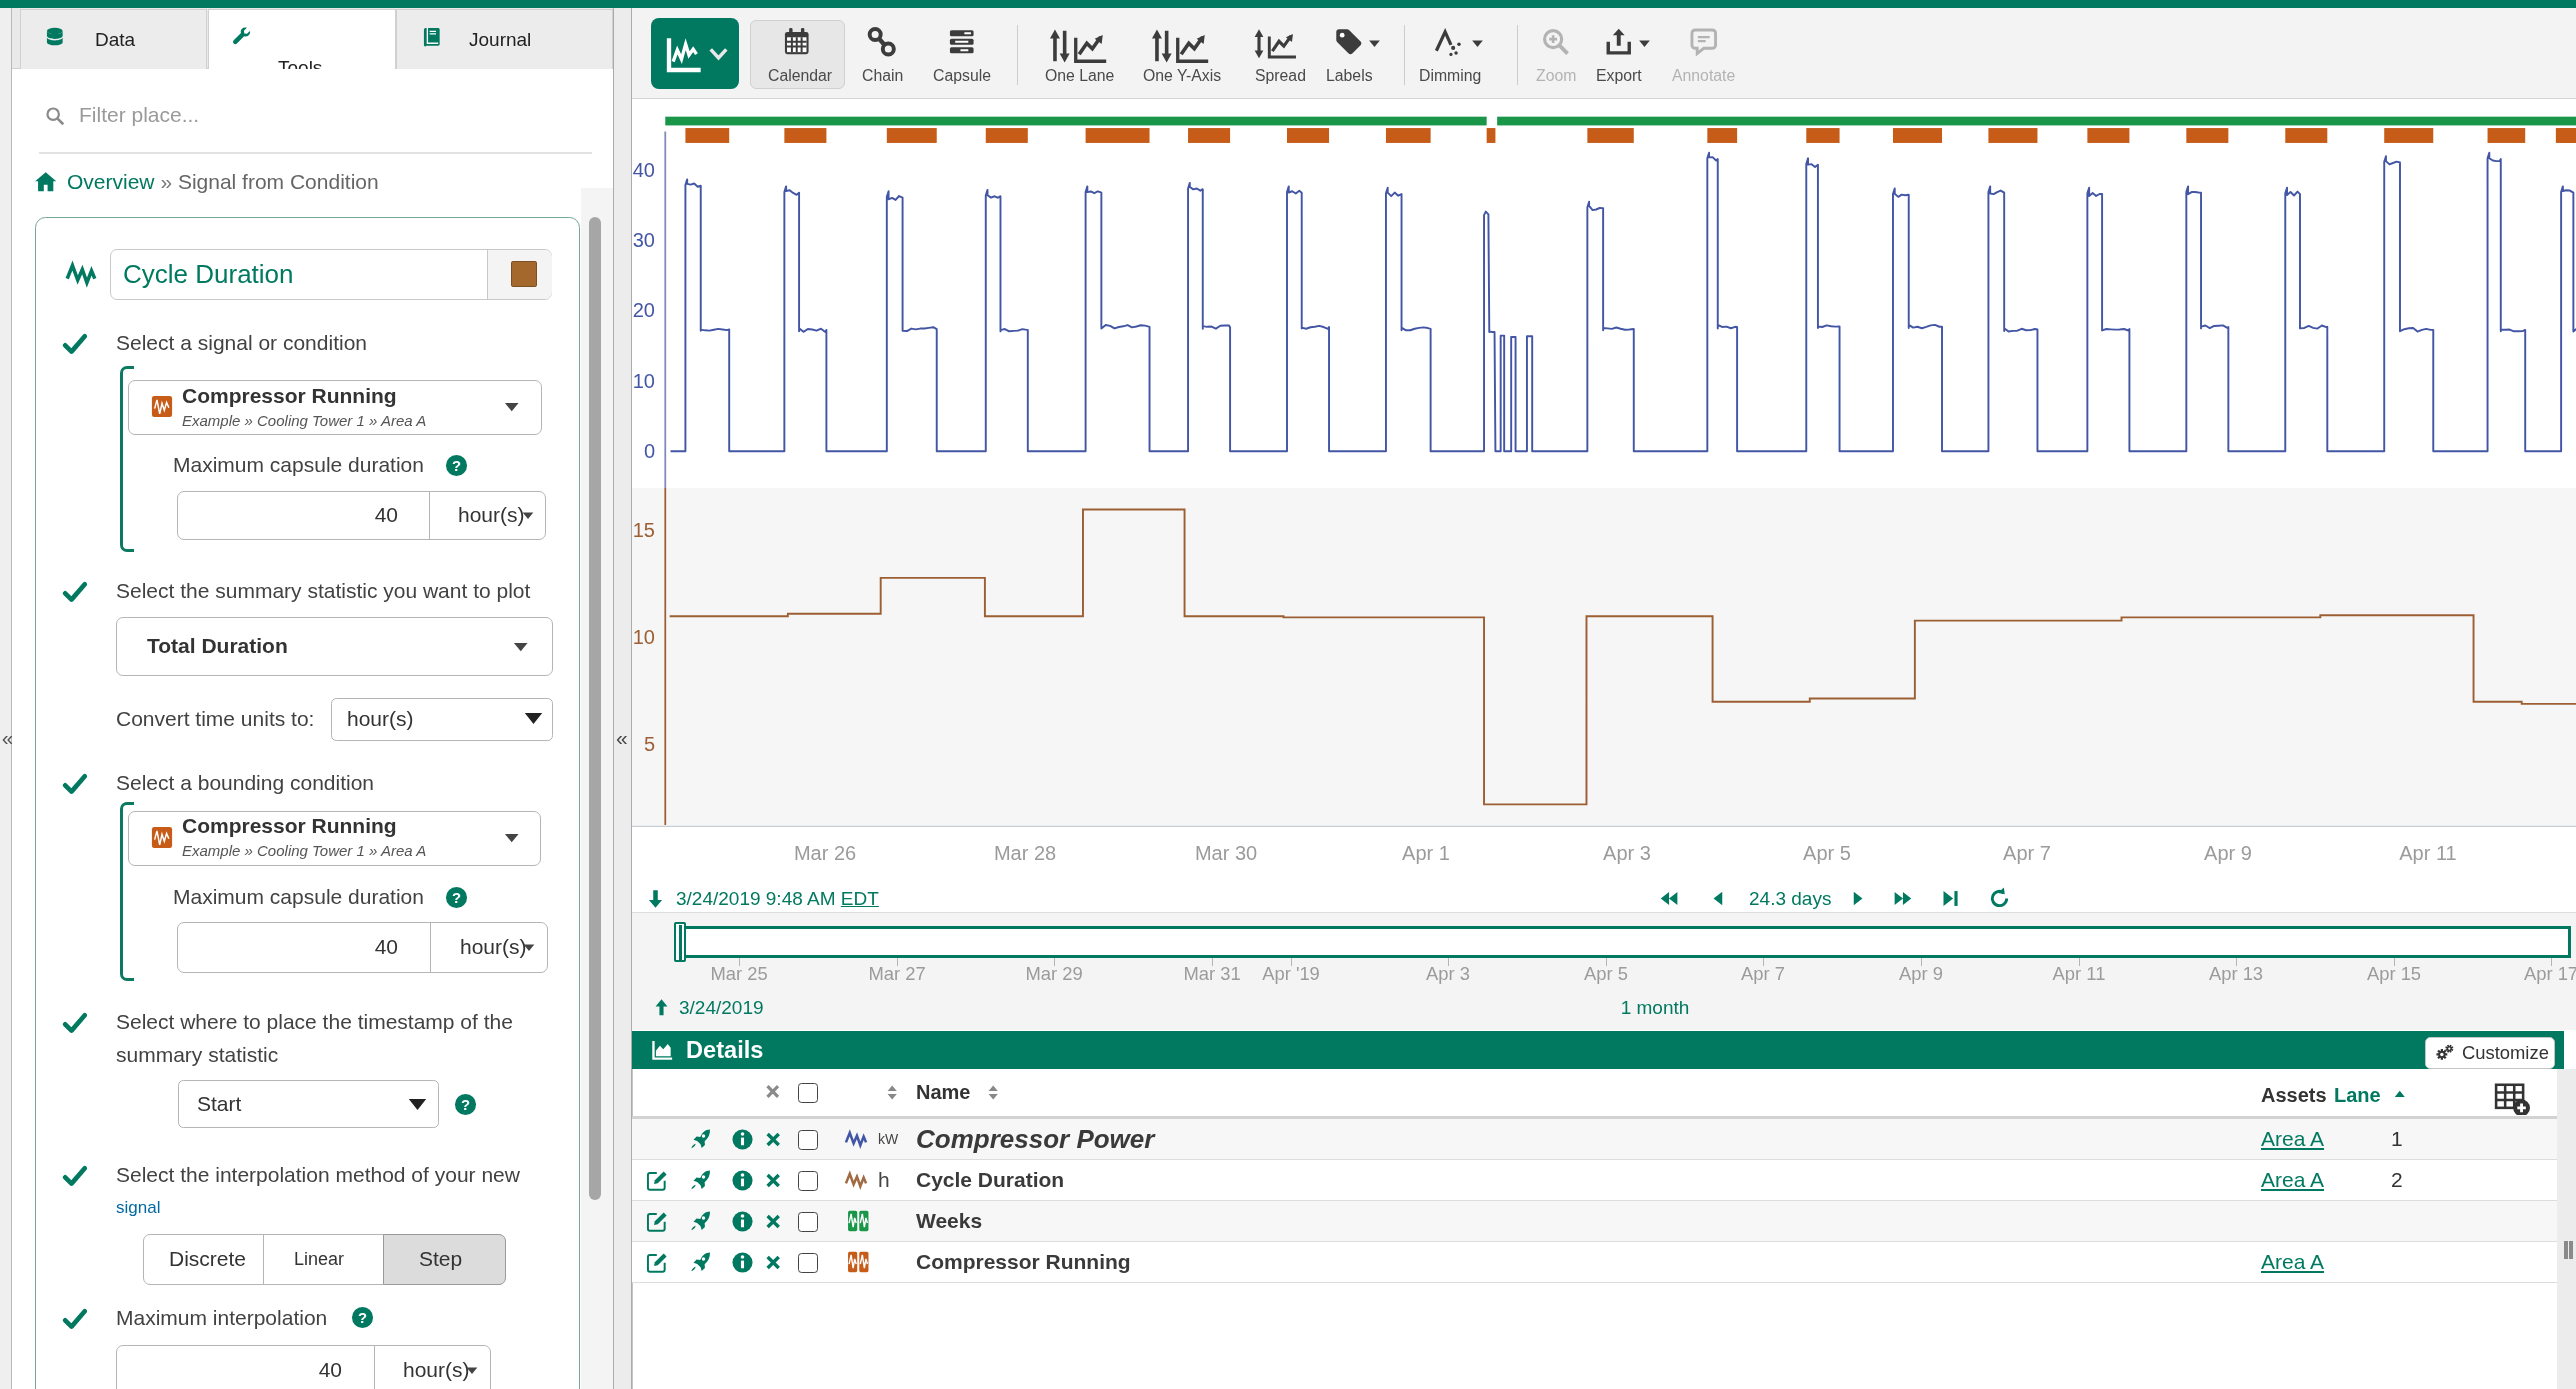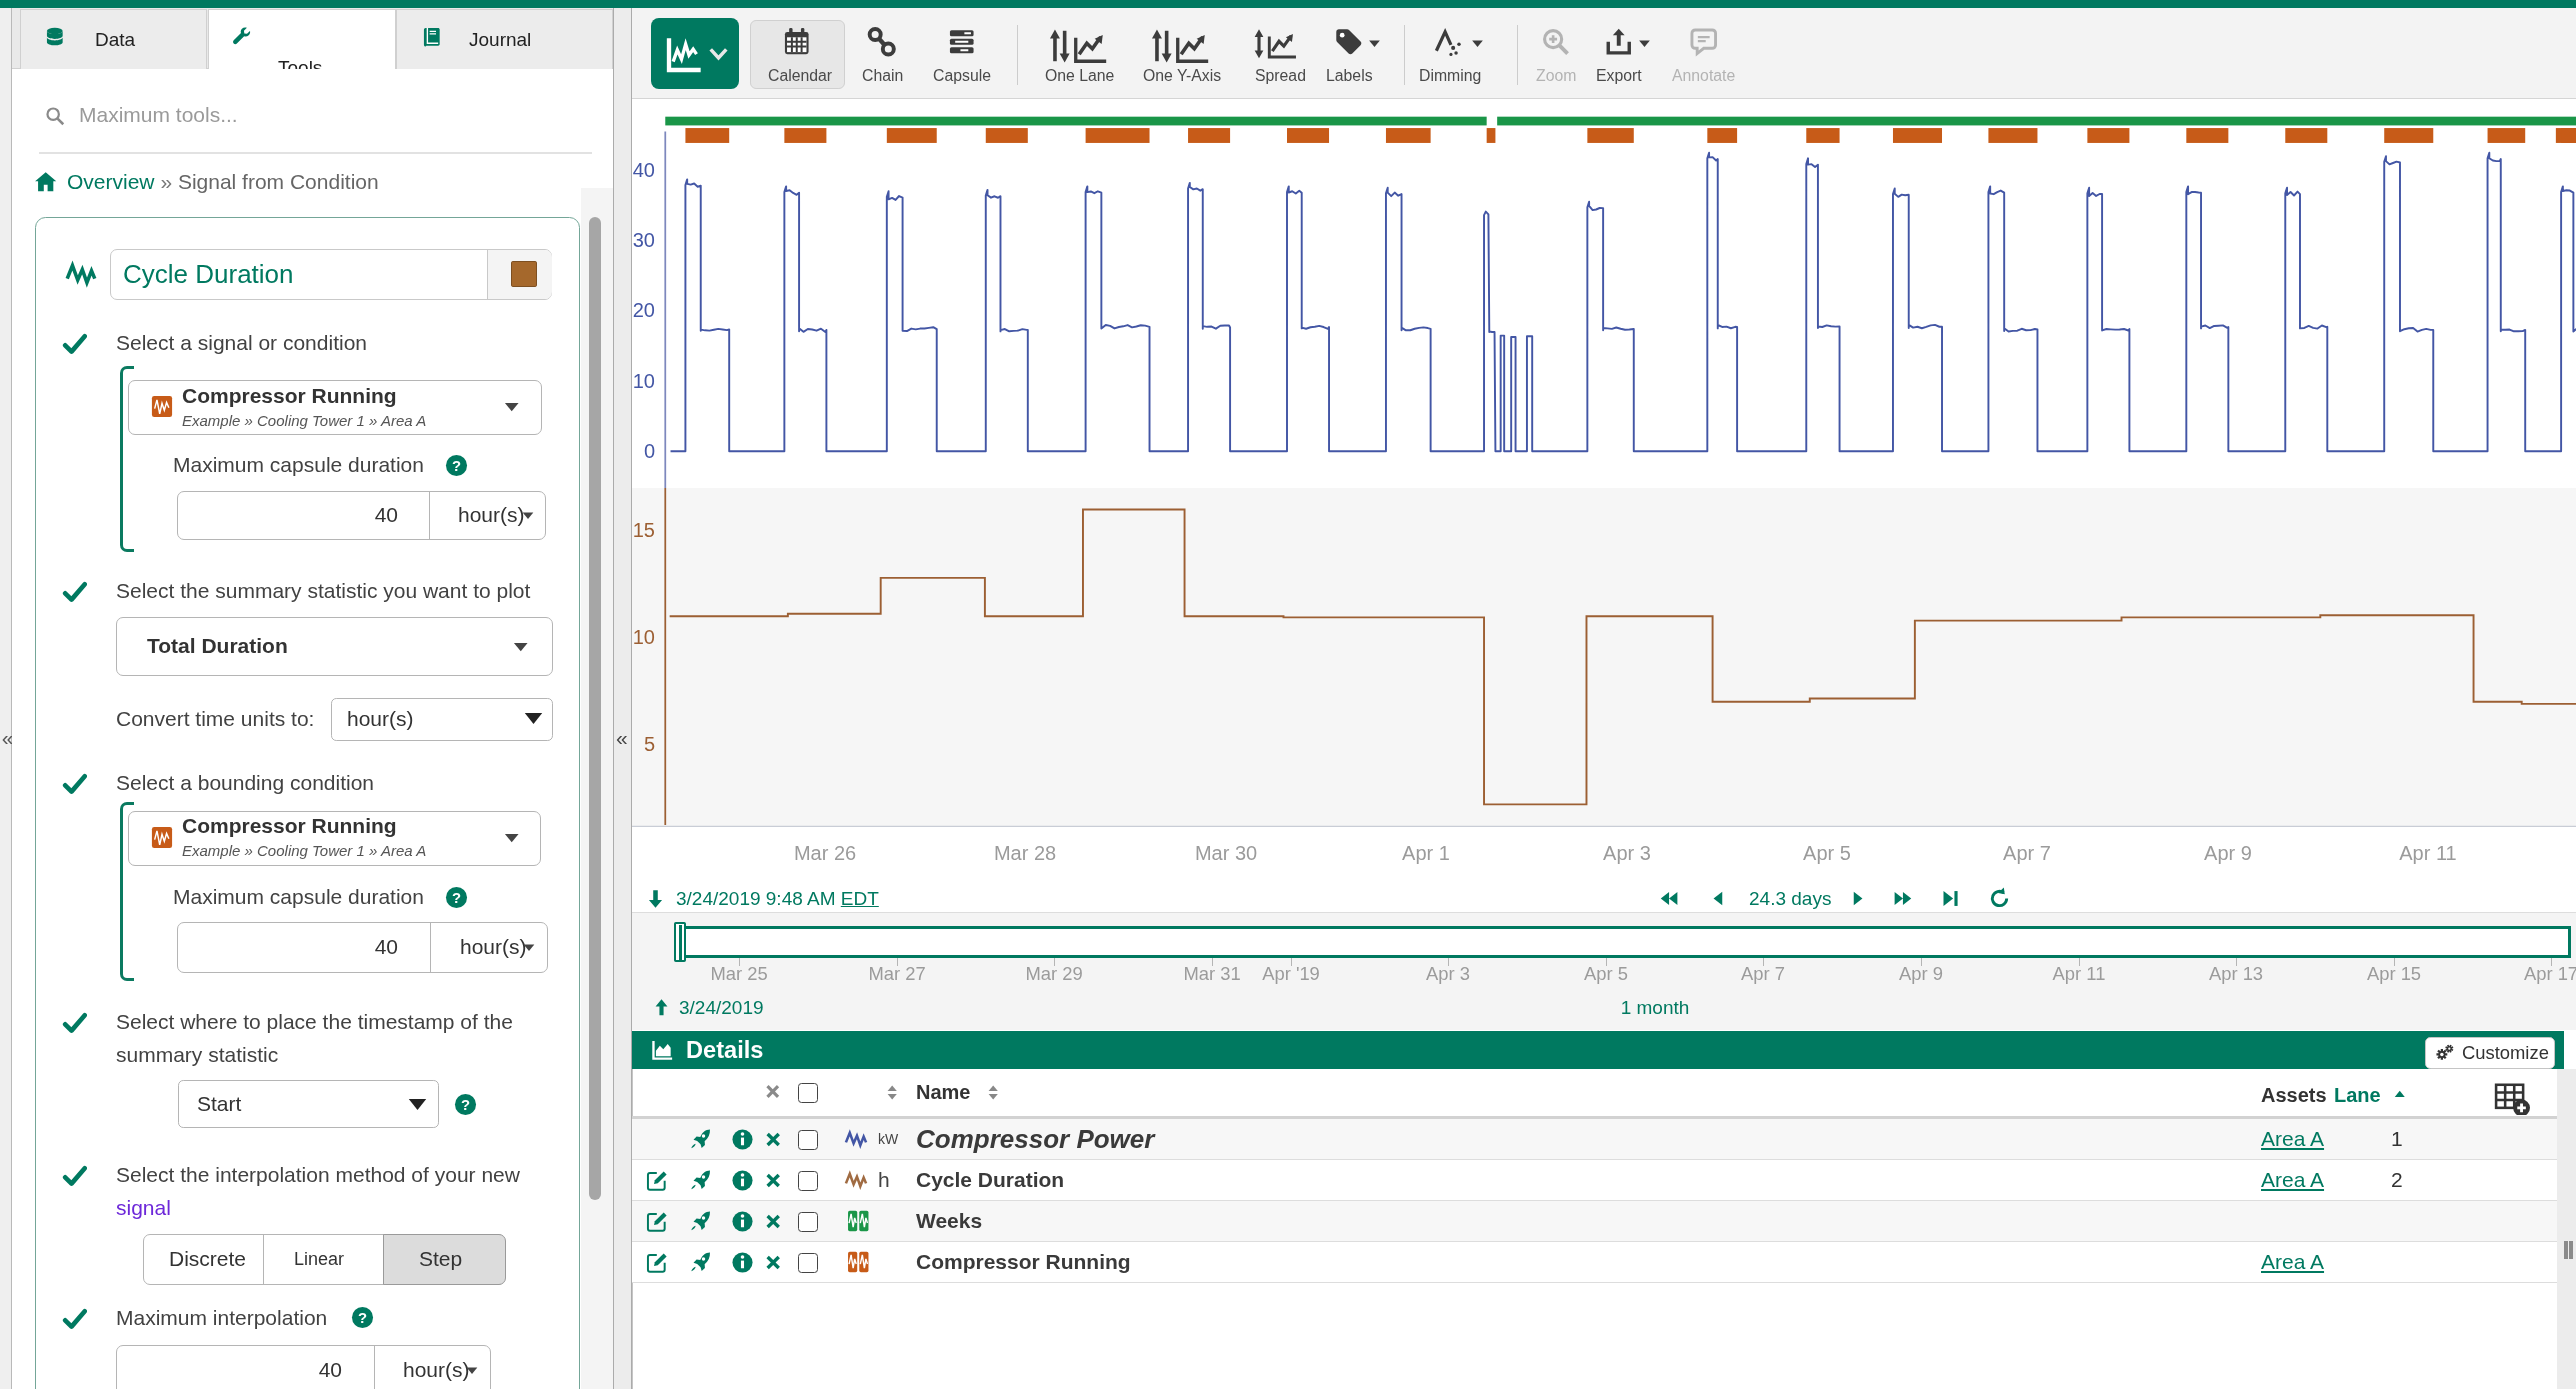--- a/index.html
+++ b/index.html
@@ -29,21 +29,21 @@
       <path d="M5.5 2h13c.8 0 1.5.7 1.5 1.5v15c0 .8-.7 1.5-1.5 1.5H7.2c-.9 0-1.7.3-1.7 1 0 0-1.5-.4-1.5-2V4c0-1.3 1-2 1.5-2z" fill="#007960"></path>
       <path d="M7.5 2v15.5h11" stroke="#fff" stroke-width="1.4" fill="none"></path>
       <path d="M9.8 5.5h6.5M9.8 8h6.5" stroke="#fff" stroke-width="1.3"></path>
     </svg>
     <div class="tx" style="left:469px;top:28px;font-size:19px;color:#222;font-weight:400;line-height:23px;">Journal</div>
     <div class="ab" style="left:12.3px;top:69px;width:601px;height:1320px;background:#fff"></div>
     <svg class="ab" style="left:44px;top:105px" width="22" height="22" viewBox="0 0 24 24">
       <circle cx="10" cy="10" r="6.2" fill="none" stroke="#8a8a8a" stroke-width="2.4"></circle>
       <path d="M14.8 14.8L21 21" stroke="#8a8a8a" stroke-width="2.8"></path>
     </svg>
-    <div class="tx" style="left:79px;top:103px;font-size:21px;color:#9a9a9a;font-weight:400;line-height:24.5px;">Maximum tools...</div>
+    <div class="tx" style="left:79px;top:103px;font-size:21px;color:#9a9a9a;font-weight:400;line-height:24.5px;">Filter place...</div>
     <div class="ab" style="left:39px;top:152px;width:553px;height:1.8px;background:#e2e2e2"></div>
     <svg class="ab" style="left:33px;top:169px" width="25.4" height="25.4" viewBox="0 0 24 24">
       <path d="M12 3l10 8.5h-2.8V21h-5.4v-6h-3.6v6H4.8v-9.5H2z" fill="#007960"></path>
     </svg>
     <div class="tx" style="left:67px;top:170px;font-size:21px;color:#424242;font-weight:400;line-height:24.5px;"><span style="color:#007960">Overview</span> <span style="color:#777">»</span> <span style="color:#666">Signal from Condition</span></div>
     <div class="ab" style="left:35px;top:217px;width:545px;height:1184px;border:1.8px solid #74a698;border-radius:10.5px"></div>
     <svg class="ab" style="left:61px;top:259px" width="40" height="31.5" viewBox="0 0 24 24">
       <path d="M1.5 15L5.5 5l4 11 3.5-8 3.5 10 3.5-9 2.5 6" stroke="#007960" stroke-width="2.7" fill="none"></path>
     </svg>
     <div class="ab" style="left:110px;top:249px;width:442px;height:51px;background:#fff;border:0.9px solid #c9c9c9;border-radius:7px"></div>
@@ -130,21 +130,21 @@
       <path d="M1 2h22l-11 14z" fill="#222"></path>
     </svg>
     <svg class="ab" style="left:454px;top:1093px" width="23" height="23" viewBox="0 0 24 24">
       <circle cx="12" cy="12" r="11" fill="#007960"></circle>
       <text x="12" y="17.4" font-size="15.5" font-weight="bold" fill="#fff" text-anchor="middle" font-family="Liberation Sans">?</text>
     </svg>
     <svg class="ab" style="left:62px;top:1163px" width="25.4" height="25.4" viewBox="0 0 24 24">
       <path d="M3 13.5l6 6L21.5 5" fill="none" stroke="#007960" stroke-width="4.4" stroke-linecap="round" stroke-linejoin="round"></path>
     </svg>
     <div class="tx" style="left:116px;top:1163px;font-size:21px;color:#424242;font-weight:400;line-height:24.5px;">Select the interpolation method of your new</div>
-    <div class="tx" style="left:116px;top:1196px;font-size:21px;color:#6d28d9;font-weight:400;line-height:24.5px;">signal</div>
+    <div class="tx" style="left:116px;top:1196px;font-size:17px;color:#0369a1;font-weight:400;line-height:24.5px;">signal</div>
     <div class="ab" style="left:143px;top:1234px;width:362px;height:51px;background:#fff;border:0.9px solid #b5b5b5;border-radius:7px"></div>
     <div class="ab" style="left:263px;top:1234px;width:0.9px;height:51px;background:#b5b5b5"></div>
     <div class="ab" style="left:383px;top:1234px;width:0.9px;height:51px;background:#b5b5b5"></div>
     <div class="ab" style="left:383px;top:1234px;width:123px;height:51px;background:#dcdcdc;border:0.9px solid #9a9a9a;border-radius:0 7px 7px 0"></div>
     <div class="tx" style="left:169px;top:1247px;font-size:21px;color:#333;font-weight:400;line-height:24.5px;">Discrete</div>
     <div class="tx" style="left:294px;top:1247px;font-size:18px;color:#333;font-weight:400;line-height:24.5px;">Linear</div>
     <div class="tx" style="left:419px;top:1247px;font-size:21px;color:#333;font-weight:400;line-height:24.5px;">Step</div>
     <svg class="ab" style="left:62px;top:1306px" width="25.4" height="25.4" viewBox="0 0 24 24">
       <path d="M3 13.5l6 6L21.5 5" fill="none" stroke="#007960" stroke-width="4.4" stroke-linecap="round" stroke-linejoin="round"></path>
     </svg>

